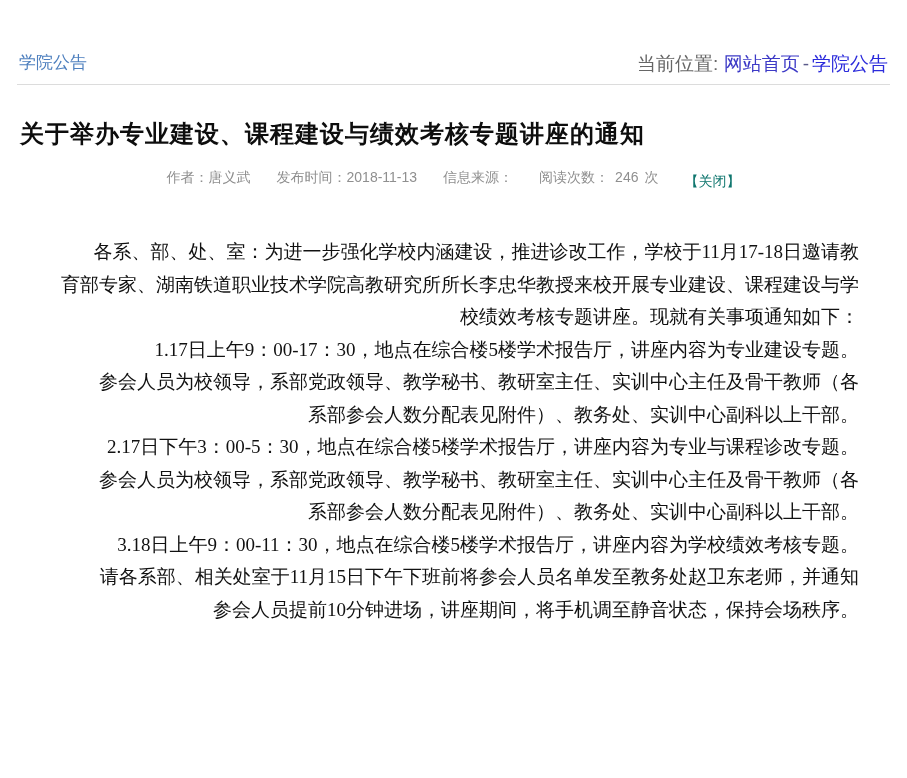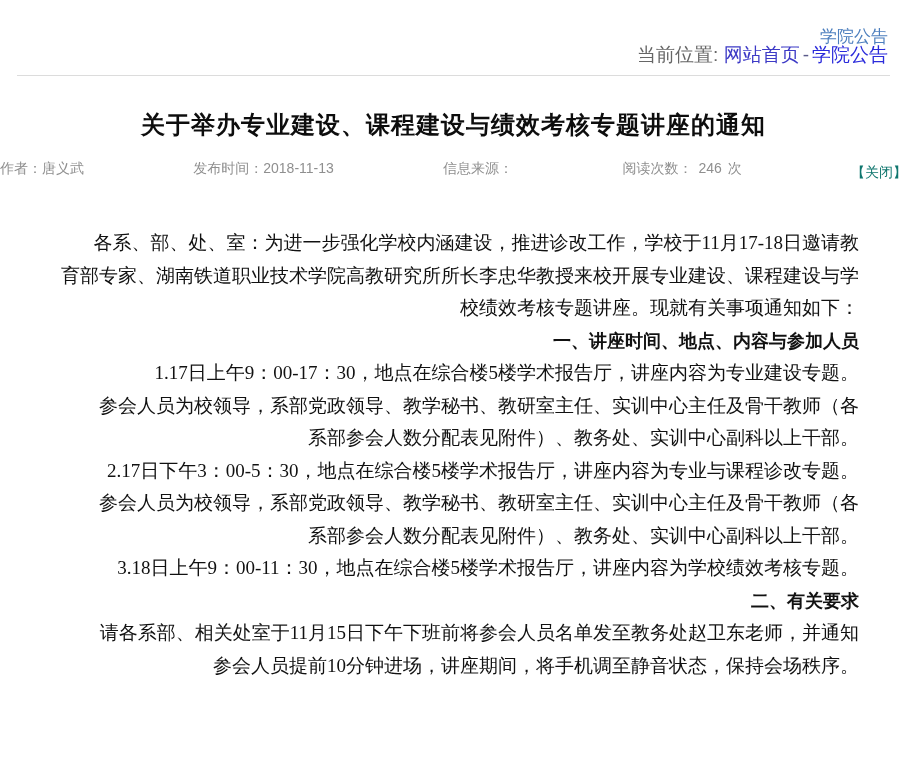--- a/index.html
+++ b/index.html
@@ -11,26 +11,25 @@
     width: 907px;
     height: 778px;
     overflow: hidden;
     font-family: "Liberation Sans", "DejaVu Sans", sans-serif;
     -webkit-font-smoothing: antialiased;
   }
 
   
   .page-header {
     margin: 0 17px;
-    padding: 28px 2px 12px 2px;
+    padding: 54px 2px 12px 2px;
     border-bottom: 1px solid #dcdcdc;
     display: flex;
     justify-content: space-between;
     align-items: flex-end;
-    flex-direction: column;
   }
   .section-title {
     color: #4d7fbe;
     font-size: 17px;
     line-height: 18px;
   }
   .breadcrumb {
     font-size: 19px;
     line-height: 17px;
     color: #666666;
@@ -46,31 +45,31 @@
   }
   .breadcrumb .crumb-current {
     color: #2b2bdb;
     cursor: pointer;
     text-decoration: none;
   }
 
   
   .article-title {
     margin: 34px 20px 0 20px;
-    text-align: center;
+    text-align: left;
     font-size: 24px;
     line-height: 30px;
     font-weight: bold;
     color: #0d0d0d;
     letter-spacing: 1px;
   }
   .article-meta {
     margin-top: 14px;
     display: flex;
-    justify-content: space-between;
+    justify-content: center;
     align-items: center;
     gap: 26px;
     font-size: 14px;
     line-height: 20px;
     color: #8f8f8f;
   }
   .article-meta .views-value {
     margin: 13px 6px;
   }
   .article-meta .close-link {
@@ -125,21 +124,19 @@
     <span>信息来源：</span><span></span>
   </span>
   <span>
     <span>阅读次数：</span><span class="views-value">246</span><span>次</span>
   </span>
   <span class="close-link">【关闭】</span>
 </div>
 
 <div class="article-body">
     <p>各系、部、处、室：为进一步强化学校内涵建设，推进诊改工作，学校于11月17-18日邀请教育部专家、湖南铁道职业技术学院高教研究所所长李忠华教授来校开展专业建设、课程建设与学校绩效考核专题讲座。现就有关事项通知如下：</p>
-    <p class="bold">一、讲座时间、地点、内容与参加人员</p>
     <p>1.17日上午9：00-17：30，地点在综合楼5楼学术报告厅，讲座内容为专业建设专题。</p>
     <p>参会人员为校领导，系部党政领导、教学秘书、教研室主任、实训中心主任及骨干教师（各系部参会人数分配表见附件）、教务处、实训中心副科以上干部。</p>
     <p>2.17日下午3：00-5：30，地点在综合楼5楼学术报告厅，讲座内容为专业与课程诊改专题。</p>
     <p>参会人员为校领导，系部党政领导、教学秘书、教研室主任、实训中心主任及骨干教师（各系部参会人数分配表见附件）、教务处、实训中心副科以上干部。</p>
     <p>3.18日上午9：00-11：30，地点在综合楼5楼学术报告厅，讲座内容为学校绩效考核专题。</p>
-    <p class="bold">二、有关要求</p>
     <p>请各系部、相关处室于11月15日下午下班前将参会人员名单发至教务处赵卫东老师，并通知参会人员提前10分钟进场，讲座期间，将手机调至静音状态，保持会场秩序。</p>
   </div>
 
 </body></html>

